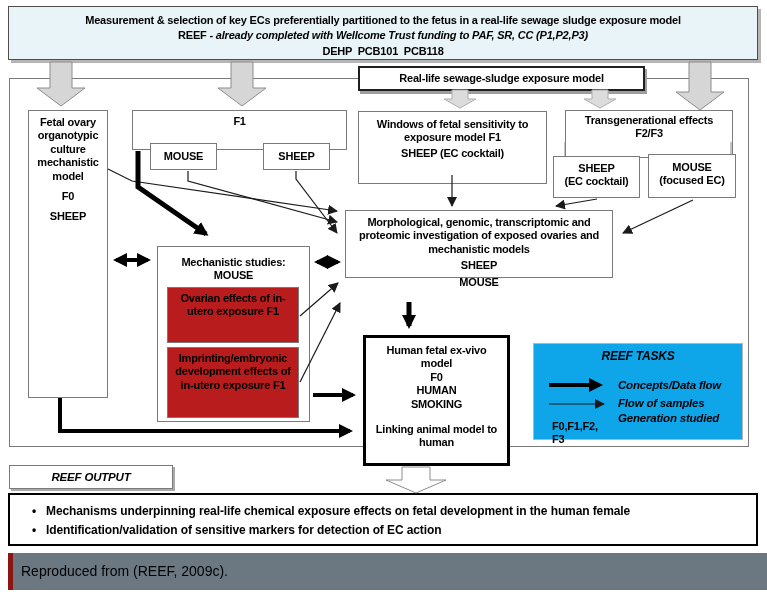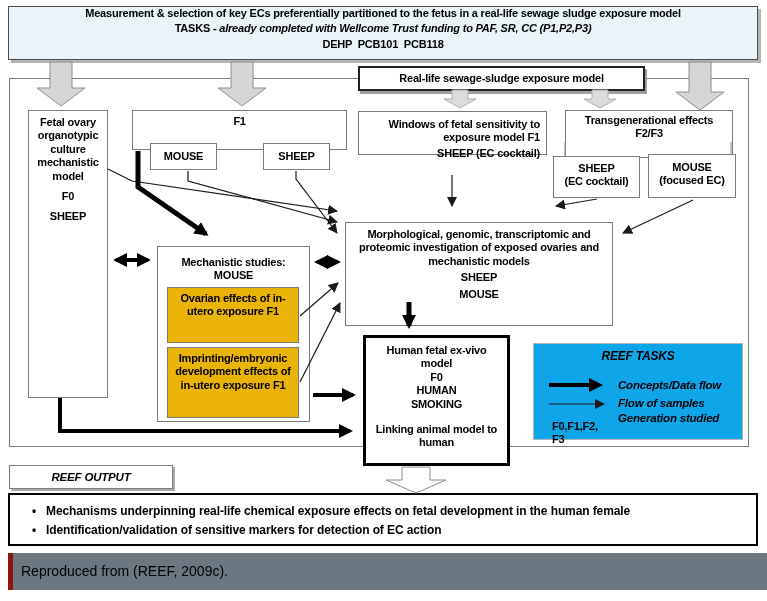--- a/index.html
+++ b/index.html
@@ -7,46 +7,46 @@
   }
   *{box-sizing:border-box;}
   html,body{margin:0;padding:0;background:#fff;}
   body{width:767px;height:601px;position:relative;font-family:"Liberation Sans","DejaVu Sans",sans-serif;color:#000;}
   .canvas{position:absolute;inset:0;width:767px;height:601px;overflow:hidden;}
 
   .box{position:absolute;background:#fff;border:1px solid #7a7a7a;text-align:center;
        font-weight:bold;font-size:11px;line-height:1.22;letter-spacing:-0.2px;z-index:3;}
 
   .header-box{left:8px;top:6px;width:750px;height:54px;background:var(--header-bg,#e9f4f8);
-       border:1px solid #4d4d4d;box-shadow:3px 3px 0 #b5b5b5;z-index:2;}
+       border:1px solid #4d4d4d;box-shadow:3px 3px 0 #b5b5b5;padding-top:7px;z-index:2;}
   .header-box .hl{margin:0 0 2px 0;}
   .ws-pre{white-space:pre;}
   .it{font-style:italic;}
 
   .container-frame{position:absolute;left:9px;top:78px;width:740px;height:369px;
        border:1px solid #7a7a7a;background:transparent;z-index:1;}
 
   .banner{left:358px;top:66px;width:287px;height:25px;border:2px solid #1f1f1f;
        box-shadow:2px 3px 0 #9e9e9e;line-height:21px;z-index:4;}
 
   .fetal{left:28px;top:110px;width:80px;height:288px;padding:5px 2px 0 2px;}
   .fetal .gen{margin-top:7px;}
   .invivo{left:132px;top:110px;width:215px;height:40px;padding-top:4px;letter-spacing:-0.3px;}
   .subbox{width:67px;height:27px;line-height:25px;}
   .mouse-sub{left:150px;top:143px;}
   .sheep-sub{left:263px;top:143px;}
-  .windows{left:358px;top:111px;width:189px;height:44px;padding:6px 6px 0 6px;text-align:right;}
+  .windows{left:358px;top:111px;width:189px;height:73px;padding:6px 6px 0 6px;}
   .windows .sub{margin-top:2px;}
   .transgen{left:565px;top:110px;width:168px;height:48px;padding-top:3px;}
   .tg-sheep{left:553px;top:156px;width:87px;height:42px;padding-top:5px;}
   .tg-mouse{left:648px;top:154px;width:88px;height:44px;padding-top:6px;}
-  .morph{left:345px;top:210px;width:268px;height:104px;padding:5px 4px 0 4px;margin-top:12px;}
+  .morph{left:345px;top:210px;width:268px;height:68px;padding:5px 4px 0 4px;}
   .morph .sp{margin-top:3px;}
   .mech{left:157px;top:246px;width:153px;height:176px;padding-top:9px;}
-  .mech-inner{position:absolute;background:#eab308;border:1px solid #7a7a7a;text-align:center;
+  .mech-inner{position:absolute;background:#b91c1c;border:1px solid #7a7a7a;text-align:center;
        font-weight:bold;font-size:11px;line-height:1.22;padding:4px 3px 0 3px;overflow-wrap:break-word;}
   .inner1{left:9px;top:40px;width:132px;height:56px;}
   .inner2{left:9px;top:100px;width:132px;height:71px;}
   .human{left:363px;top:335px;width:147px;height:131px;border:3px solid #000;padding:6px 4px 0 4px;text-align:center;}
   .human .link{margin-top:12px;}
 
   .legend{left:533px;top:343px;width:210px;height:97px;border:1px solid #b5b5b5;background:#0ea5e9;}
   .legend-title{position:absolute;left:0;top:5px;width:100%;text-align:center;font-style:italic;font-size:12px;}
   .legend-label{position:absolute;left:84px;font-style:italic;font-size:11.5px;text-align:left;white-space:nowrap;}
   .ll1{top:34px;} .ll2{top:52px;} .ll3{top:67px;}
@@ -73,21 +73,21 @@
   .thick{stroke:#000;fill:none;}
   .conn{stroke:#8a8a8a;stroke-width:1;fill:none;}
 </style>
 </head>
 <body>
 
 <div class="canvas">
 
   <div class="box header-box">
     <div class="hl">Measurement &amp; selection of key ECs preferentially partitioned to the fetus in a real-life sewage sludge exposure model</div>
-    <div class="hl"><span>TASKS - </span><span class="it">already completed with Wellcome Trust funding to PAF, SR, CC (P1,P2,P3)</span></div>
+    <div class="hl"><span>REEF - </span><span class="it">already completed with Wellcome Trust funding to PAF, SR, CC (P1,P2,P3)</span></div>
     <div class="hl ws-pre">DEHP  PCB101  PCB118</div>
   </div>
 
   <div class="container-frame"></div>
 
   <div class="box banner">Real-life sewage-sludge exposure model</div>
 
   <div class="box fetal">
     <div>Fetal ovary organotypic culture mechanistic model</div>
     <div class="gen">F0</div>

